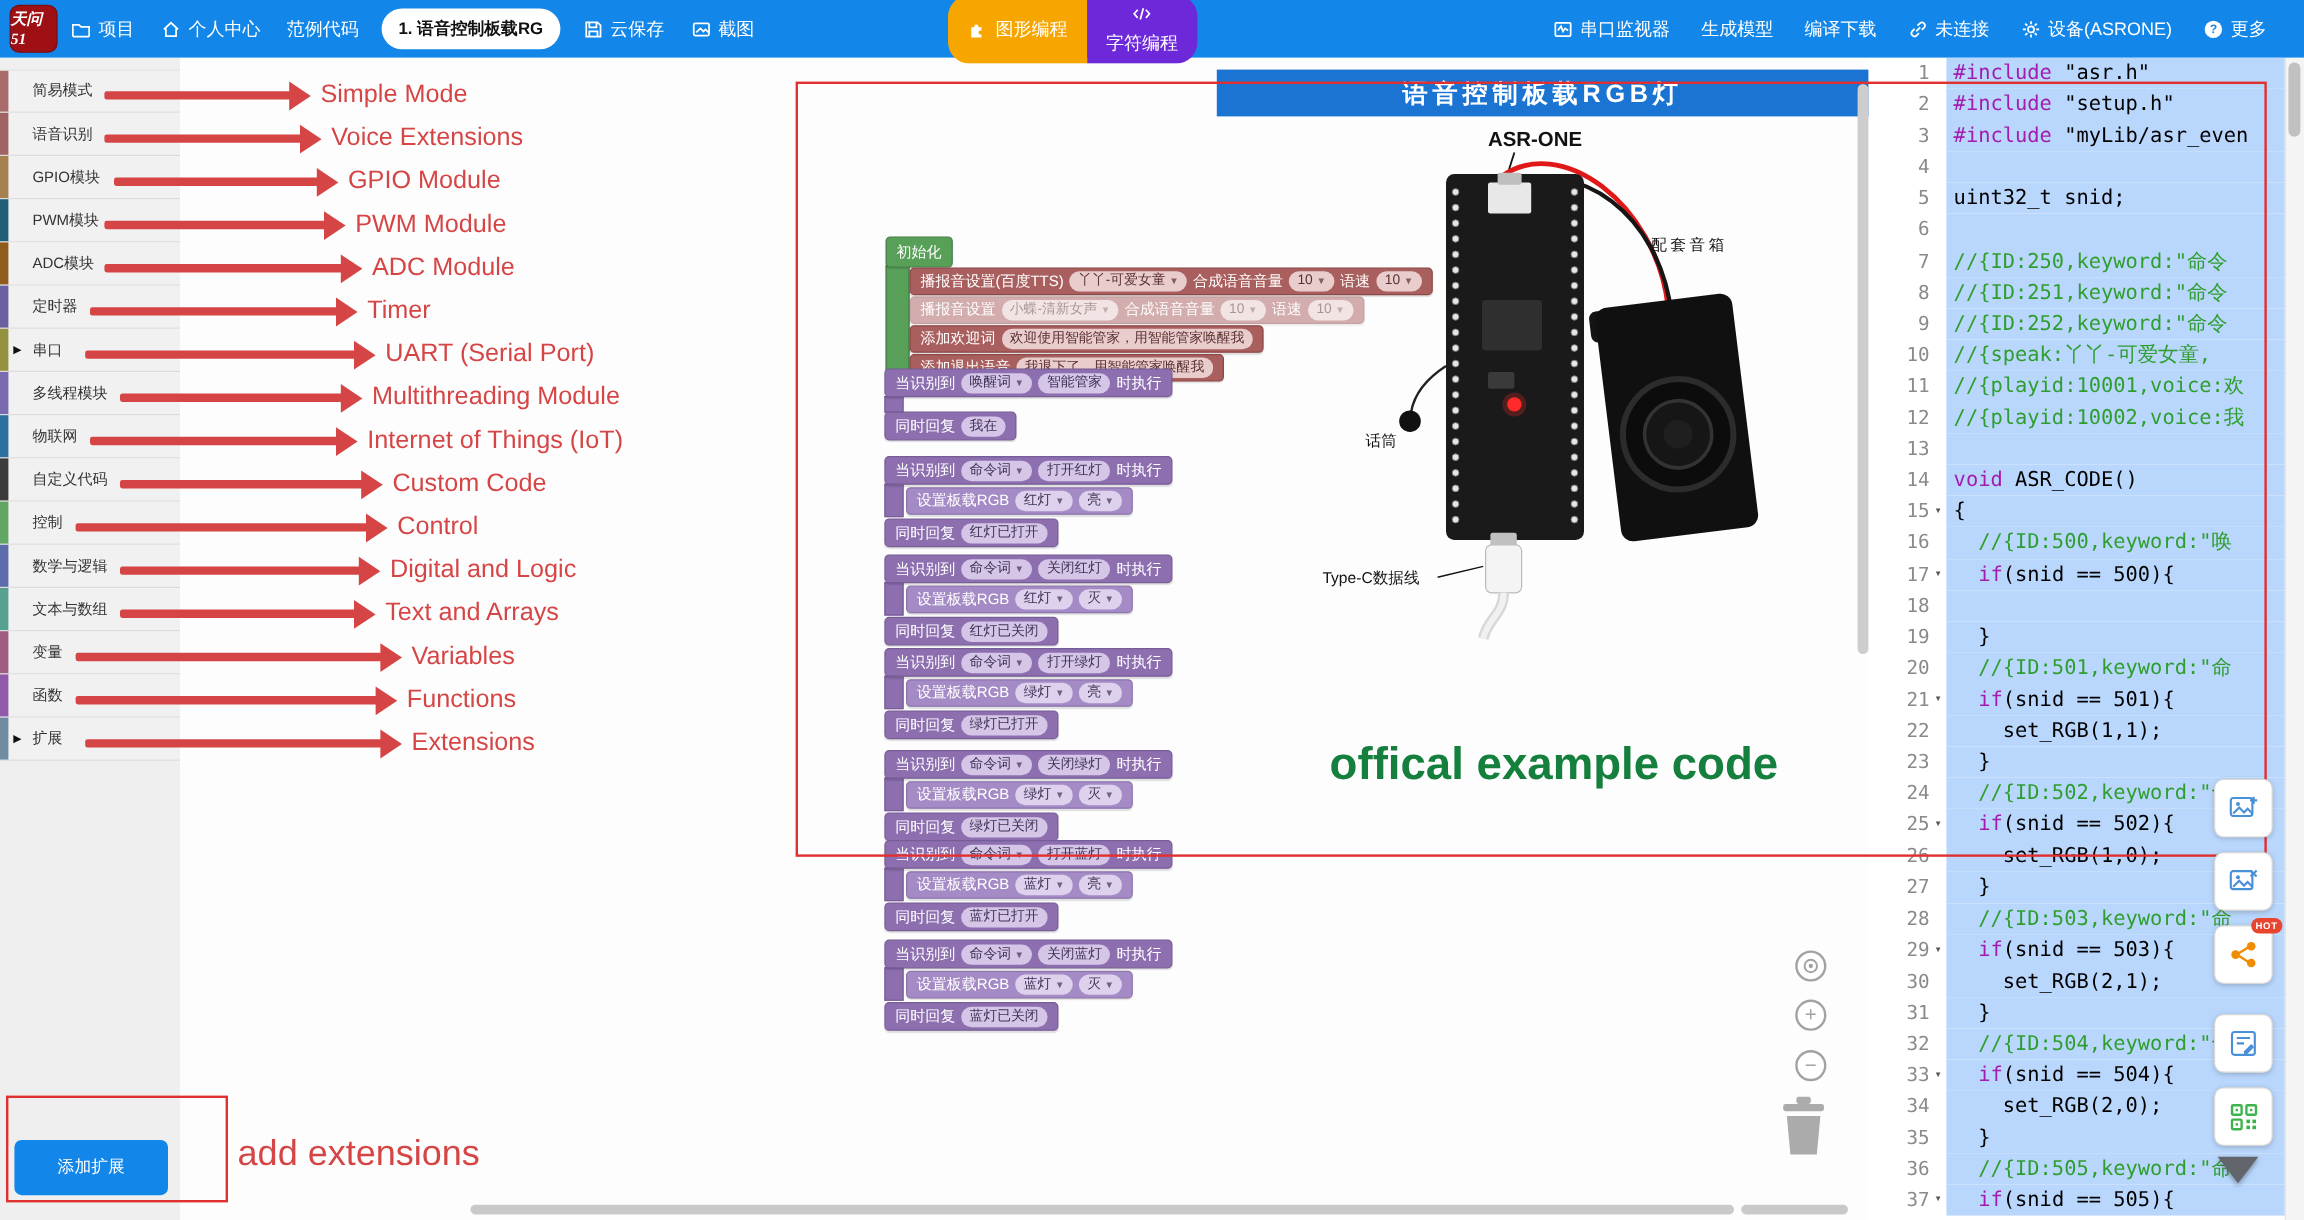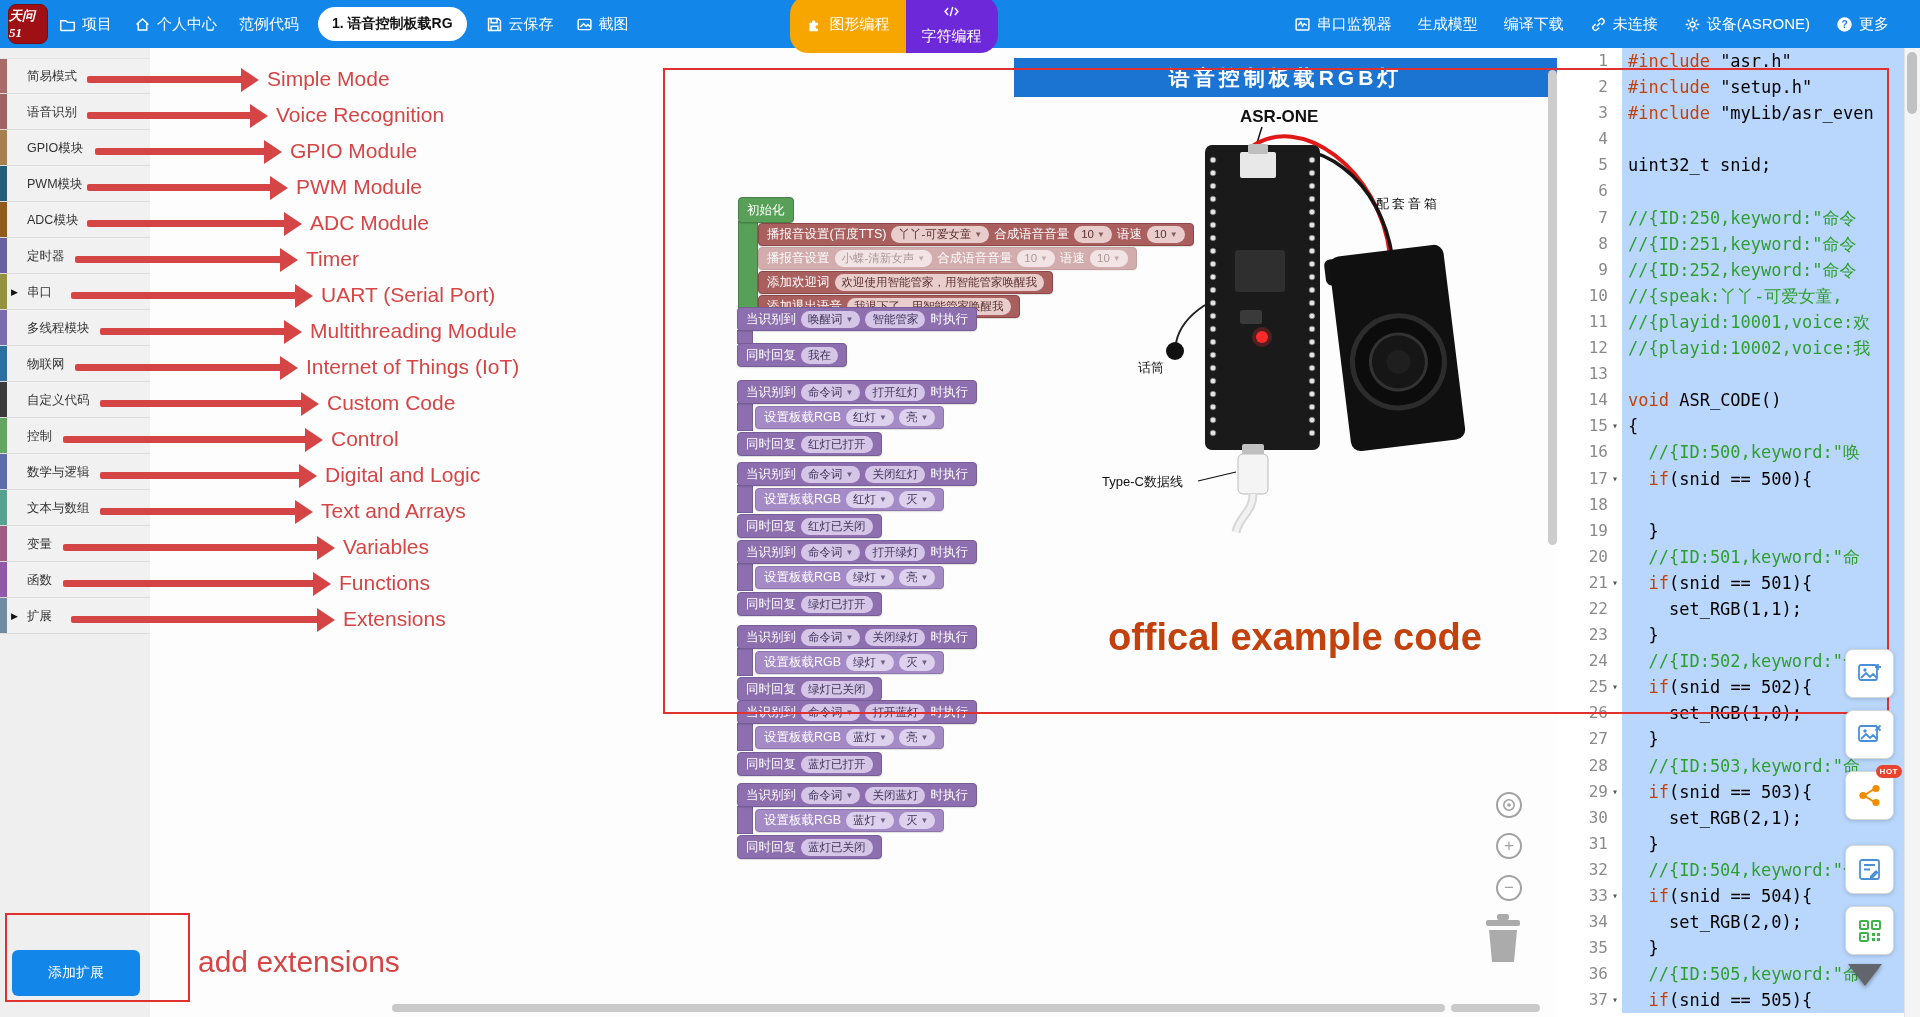--- a/index.html
+++ b/index.html
@@ -54,39 +54,39 @@
   .p-hat .pill,.p-foot .pill{background:#d5c6e8;color:#3f3356;}
   .p-spine{position:absolute;width:16px;background:#8d6fb0;border:1px solid #775d96;box-sizing:border-box;z-index:5;}
   .p-act{background:#a58bc6;border-color:#8d74ad;}
   .p-act .pill{background:#ddd1ee;color:#3f3356;}
   
   #annotations{position:absolute;inset:0;pointer-events:none;z-index:50;}
   .a-shaft{position:absolute;height:7px;background:#d64545;border-radius:2px;}
   .a-head{position:absolute;width:0;height:0;border-left:18px solid #d64545;
           border-top:12px solid transparent;border-bottom:12px solid transparent;}
   .a-en{position:absolute;color:#d64545;font-size:21px;white-space:nowrap;}
-  .big-note{position:absolute;left:1108px;top:616px;color:#c2410c;font-size:38px;font-weight:600;z-index:50;pointer-events:none;text-align:center;}
+  .big-note{position:absolute;left:1108px;top:616px;color:#15803d;font-size:38px;font-weight:600;z-index:50;pointer-events:none;text-align:center;}
   .add-note{position:absolute;left:198px;top:945px;color:#d64545;font-size:30px;z-index:50;pointer-events:none;}
   .red-rect{position:absolute;border:2px solid #e03030;z-index:60;pointer-events:none;}
   .rect-main{left:663px;top:68px;width:1222px;height:642px;}
   .rect-ext{left:5px;top:913px;width:181px;height:85px;}
   
   .zc{position:absolute;left:1496px;width:26px;height:26px;border:2px solid #a2a2a2;border-radius:50%;
       background:#fff;color:#a2a2a2;display:flex;align-items:center;justify-content:center;
       font-size:17px;box-sizing:border-box;cursor:pointer;z-index:15;}
   .v-scroll{position:absolute;left:1548px;top:70px;width:9px;height:475px;background:#cdcdcd;border-radius:5px;z-index:8;cursor:pointer;}
   .h-thumb{position:absolute;top:1004px;height:8px;background:#c9c9c9;border-radius:4px;z-index:8;cursor:pointer;}
   
   .code-panel{position:absolute;left:1570px;top:48px;width:350px;height:969px;background:#fff;z-index:3;
       font-family:"DejaVu Sans Mono","Liberation Mono",monospace;font-size:17px;overflow:hidden;}
   .code-line{display:flex;height:26.1px;line-height:26.1px;}
   .ln{width:38px;text-align:right;color:#8a8a8a;font-size:16px;flex:none;}
   .fold{width:14px;flex:none;color:#555;font-size:10px;text-align:center;}
   .ct{flex:1;background:#b9d7fd;white-space:pre;overflow:hidden;padding-left:6px;margin-right:16px;cursor:text;}
-  .kw{color:#c2410c;}
+  .kw{color:#a21caf;}
   .cm{color:#2f9e2f;}
   .code-sb{position:absolute;left:1904px;top:48px;width:16px;height:969px;background:#f4f4f4;border-left:1px solid #e3e3e3;z-index:4;}
   .code-sb-thumb{position:absolute;left:1907px;top:52px;width:10px;height:62px;background:#c1c1c1;border-radius:5px;z-index:5;cursor:pointer;}
   
   .fab{position:absolute;left:1845px;width:47px;height:47px;background:#fff;border:1px solid #d8d8d8;
        border-radius:8px;box-shadow:0 1px 4px rgba(0,0,0,.18);display:flex;align-items:center;
        justify-content:center;cursor:pointer;z-index:70;}
   .hot{position:absolute;top:-7px;right:-9px;background:#e8442e;color:#fff;font-size:8px;font-weight:700;
        border-radius:8px;padding:2px 4px;letter-spacing:.5px;}
   .down-btn{position:absolute;left:1848px;top:964px;width:0;height:0;border-left:17px solid transparent;
@@ -766,21 +766,21 @@
     </svg>
 </div>
 <div class="down-btn"></div>
 
 <div id="annotations">
     <div class="a-shaft" style="left: 87.2px; top: 76px; width: 157.8px;"></div>
     <div class="a-head" style="left: 241px; top: 68px;"></div>
     <div class="a-en" style="left: 267px; top: 67px;">Simple Mode</div>
     <div class="a-shaft" style="left: 87.2px; top: 112px; width: 166.8px;"></div>
     <div class="a-head" style="left: 250px; top: 104px;"></div>
-    <div class="a-en" style="left: 276px; top: 103px;">Voice Recognition</div>
+    <div class="a-en" style="left: 276px; top: 103px;">Voice Extensions</div>
     <div class="a-shaft" style="left: 95.4px; top: 148px; width: 172.6px;"></div>
     <div class="a-head" style="left: 264px; top: 140px;"></div>
     <div class="a-en" style="left: 290px; top: 139px;">GPIO Module</div>
     <div class="a-shaft" style="left: 87.2px; top: 184px; width: 186.8px;"></div>
     <div class="a-head" style="left: 270px; top: 176px;"></div>
     <div class="a-en" style="left: 296px; top: 175px;">PWM Module</div>
     <div class="a-shaft" style="left: 87.2px; top: 220px; width: 200.8px;"></div>
     <div class="a-head" style="left: 284px; top: 212px;"></div>
     <div class="a-en" style="left: 310px; top: 211px;">ADC Module</div>
     <div class="a-shaft" style="left: 74.9px; top: 256px; width: 209.1px;"></div>

